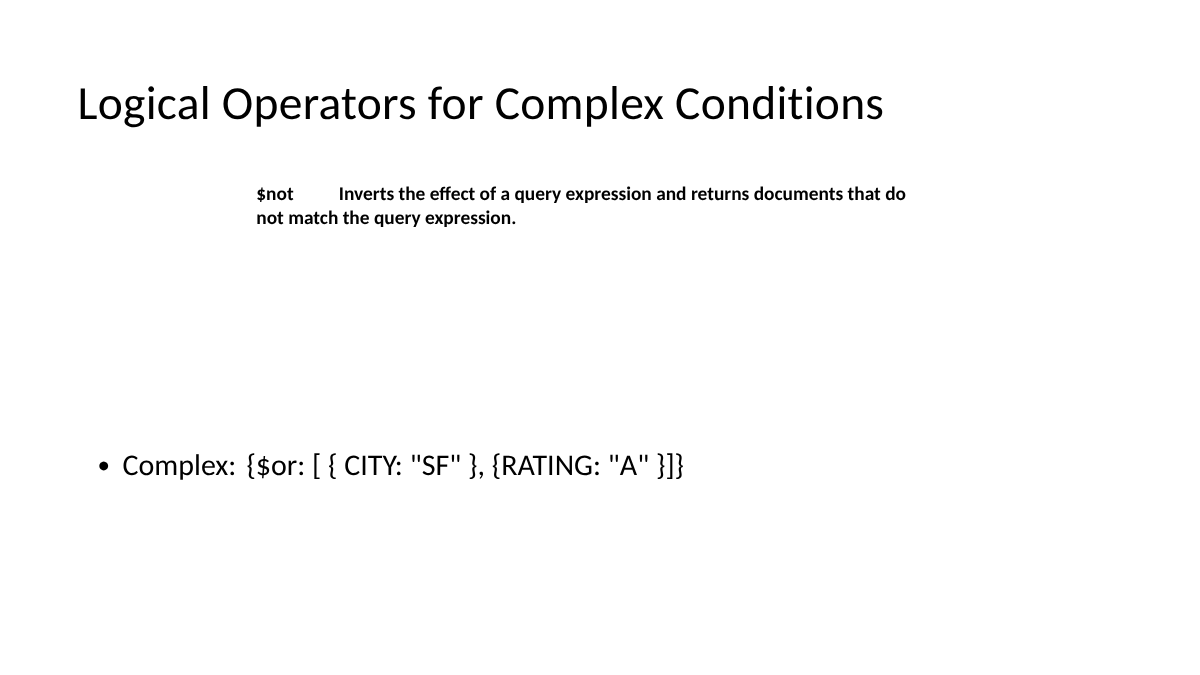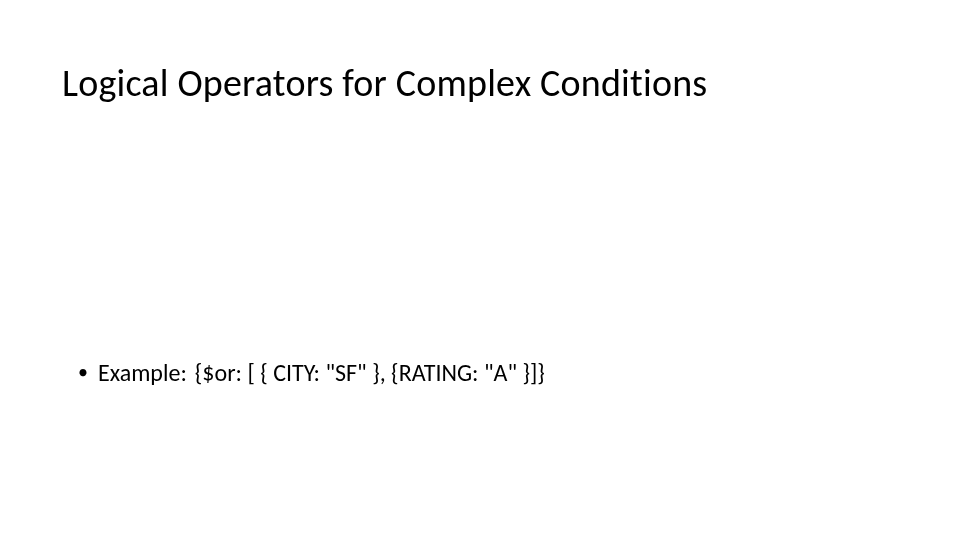--- a/index.html
+++ b/index.html
@@ -14,20 +14,23 @@
   .example-row .label { margin-right: 8px; }
   .example-row .code { font-family: Calibri, "Segoe UI", Arial, sans-serif; }
 </style>
 </head>
 <body>
 
 <div class="slide">
   <div class="title">Logical Operators for Complex Conditions</div>
 
   <div class="ops-block">
+    <span class="row">
+      <span class="name-col">$not</span><span>Inverts the effect of a query expression and returns documents that do not match the query expression.</span>
+    </span>
   </div>
 
   <div class="example-row">
     <span class="bullet">•</span>
-    <span class="label">Example:</span>
+    <span class="label">Complex:</span>
     <span class="code">{$or: [ { CITY: "SF" }, {RATING: "A" }]}</span>
   </div>
 </div>
 
 </body></html>

